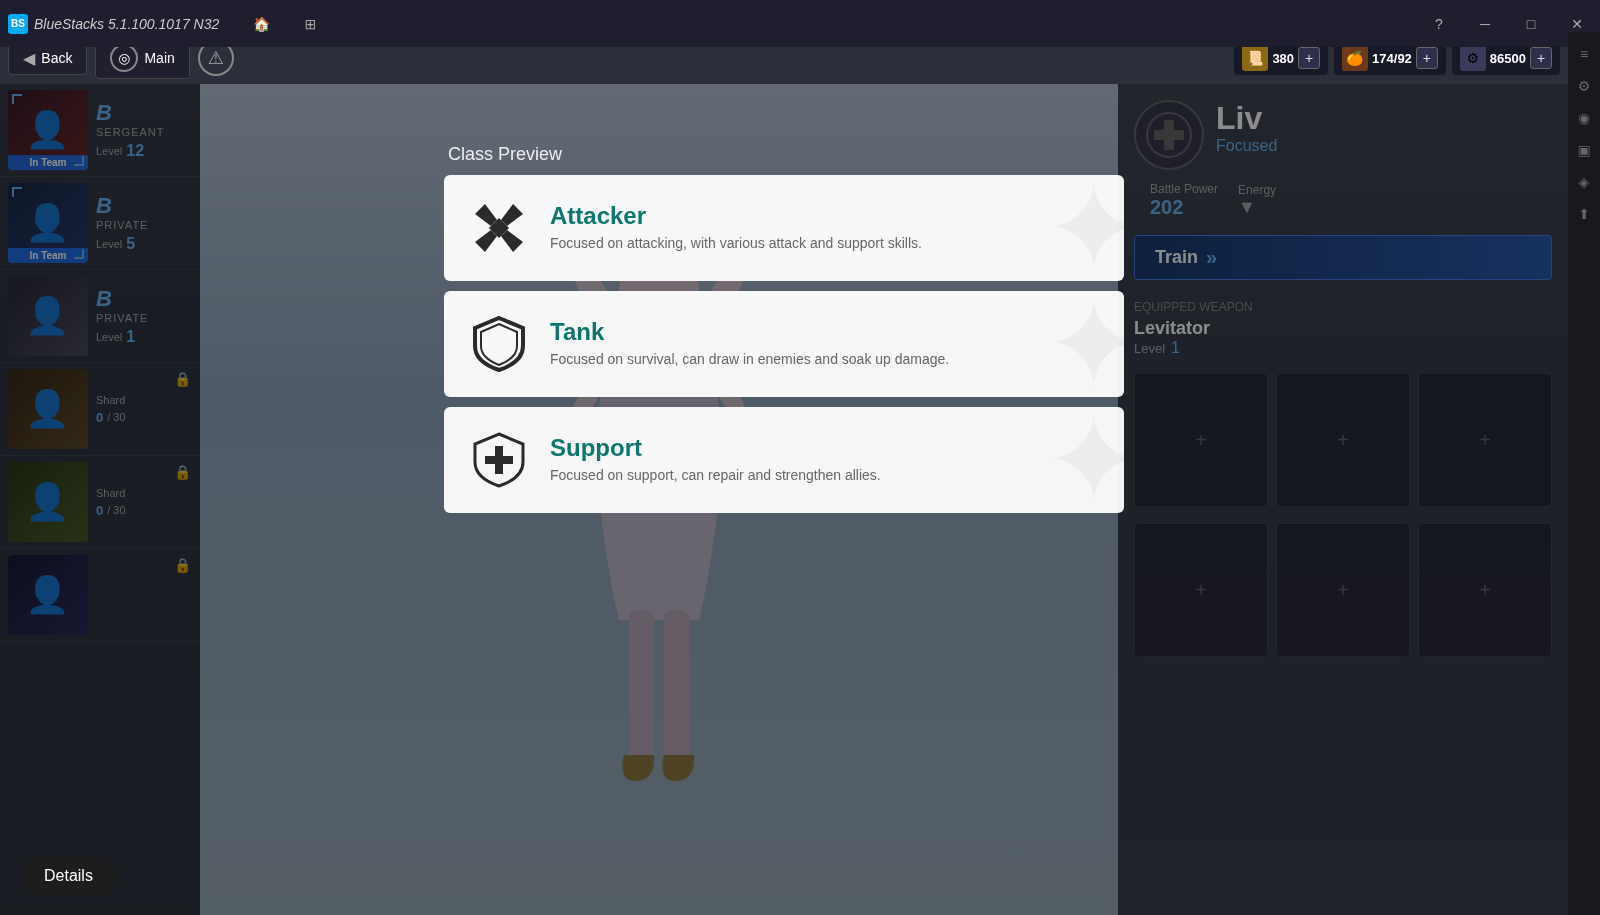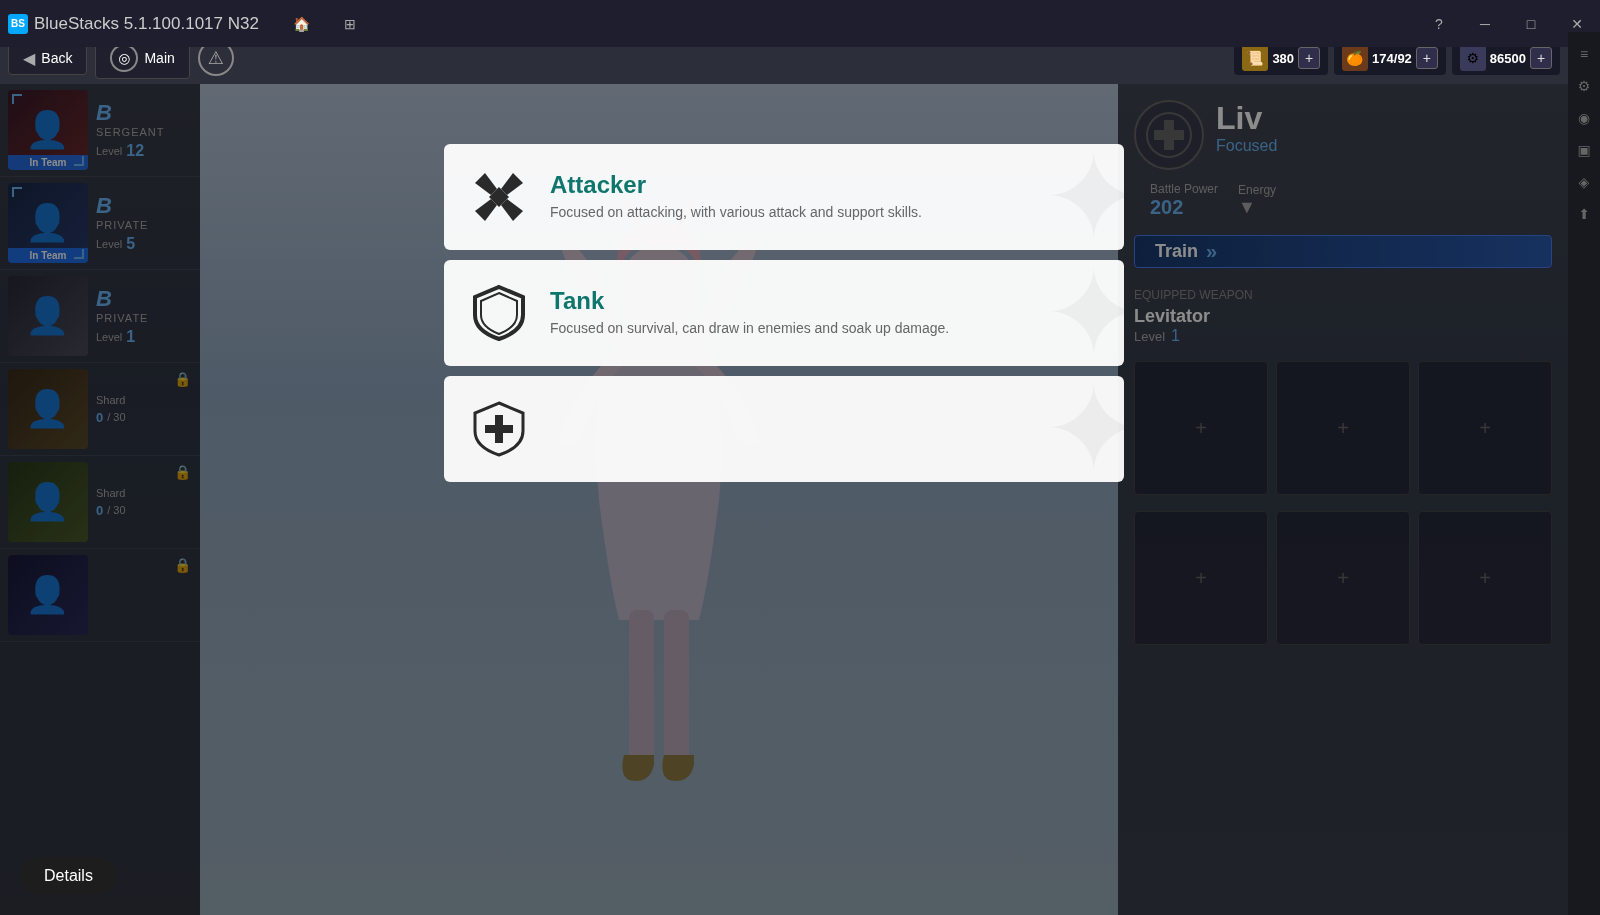--- a/index.html
+++ b/index.html
@@ -30,21 +30,22 @@
     }
     .bs-icon {
       width: 20px; height: 20px;
       background: #00a8ff;
       border-radius: 3px;
       display: flex; align-items: center; justify-content: center;
       font-size: 10px; color: white; font-weight: bold;
     }
     .title-bar-text {
       color: #ccc;
-      font-size: 17px;
+      font-size: 14px;
+      font-style: italic;
     }
     .title-bar-controls {
       margin-left: auto;
       display: flex;
       align-items: center;
     }
     .title-bar-btn {
       width: 46px; height: 32px;
       display: flex; align-items: center; justify-content: center;
       cursor: pointer;
@@ -248,21 +249,21 @@
       margin-left: 16px;
     }
     .stat-label { font-size: 12px; color: #aaa; }
     .stat-val { font-size: 20px; color: #6ab4f5; font-weight: bold; }
     .energy-icon { font-size: 18px; color: #aaa; }
 
     .train-btn {
       background: linear-gradient(90deg, #1a3a6e, #2a5aae);
       border: 1px solid #4a7aee;
       border-radius: 4px;
-      padding: 4px 20px;
+      padding: 10px 20px;
       color: white;
       font-size: 18px;
       font-weight: bold;
       cursor: pointer;
       display: flex;
       align-items: center;
       gap: 8px;
       margin-top: 16px;
     }
     .train-arrows { color: #6ab4f5; font-size: 20px; }
@@ -646,20 +647,21 @@
     </div>
     <div class="slot-grid">
       <div class="slot-item">+</div>
       <div class="slot-item">+</div>
       <div class="slot-item">+</div>
     </div>
   </div>
 
   <div class="modal-overlay">
     <div class="modal-container">
+      <div class="modal-title">Class Preview</div>
 
       <div class="class-card">
         <div class="class-card-bg">✦</div>
         <div class="class-icon-box">
           <svg class="class-icon-svg" viewBox="0 0 60 60">
 
             <g fill="#2a2a2a">
 
               <path d="M30,20 L40,30 L30,40 L20,30 Z" fill="#2a2a2a"></path>
 
@@ -699,20 +701,24 @@
         <div class="class-card-bg">✦</div>
         <div class="class-icon-box">
           <svg class="class-icon-svg" viewBox="0 0 60 60">
 
             <path d="M30,4 L54,14 L54,32 Q54,48 30,56 Q6,48 6,32 L6,14 Z" fill="none" stroke="#2a2a2a" stroke-width="3"></path>
 
             <rect x="26" y="16" width="8" height="28" fill="#2a2a2a"></rect>
             <rect x="16" y="26" width="28" height="8" fill="#2a2a2a"></rect>
           </svg>
         </div>
+        <div class="class-text">
+          <div class="class-name">Support</div>
+          <div class="class-desc">Focused on support, can repair and strengthen allies.</div>
+        </div>
       </div>
 
     </div>
   </div>
 
   <div class="details-btn">
     <span>Details</span>
   </div>
 
 </div>

